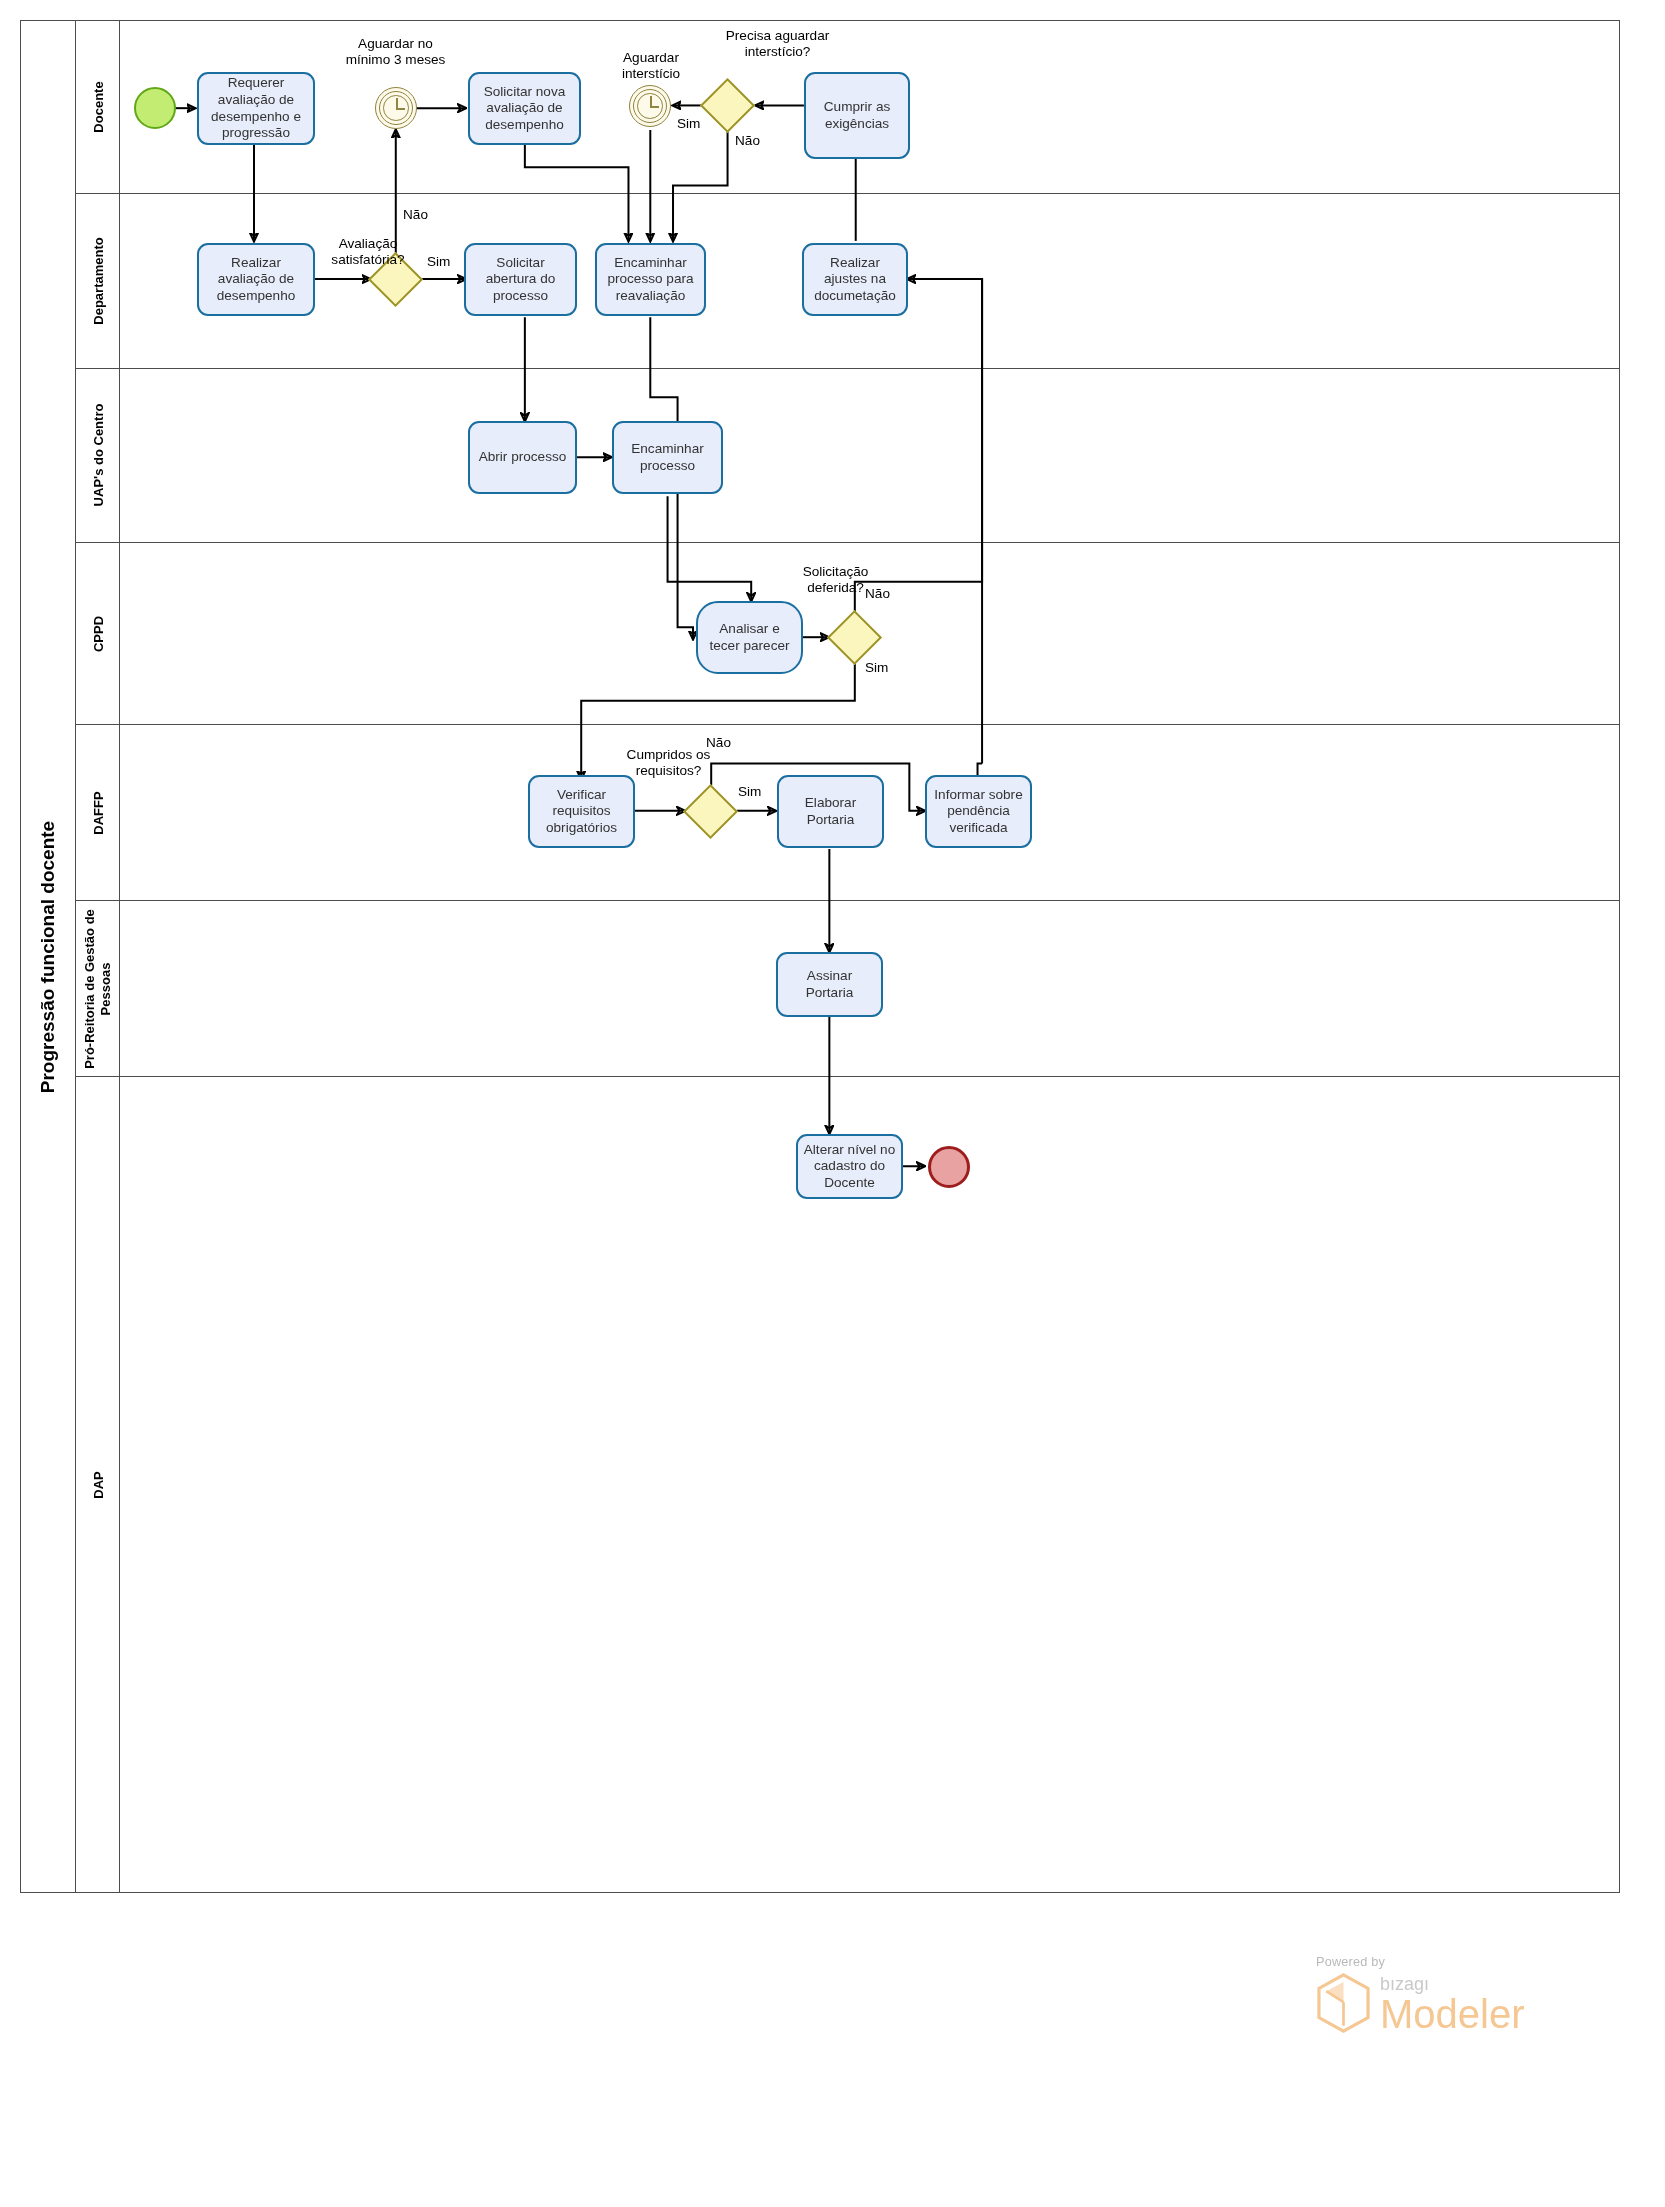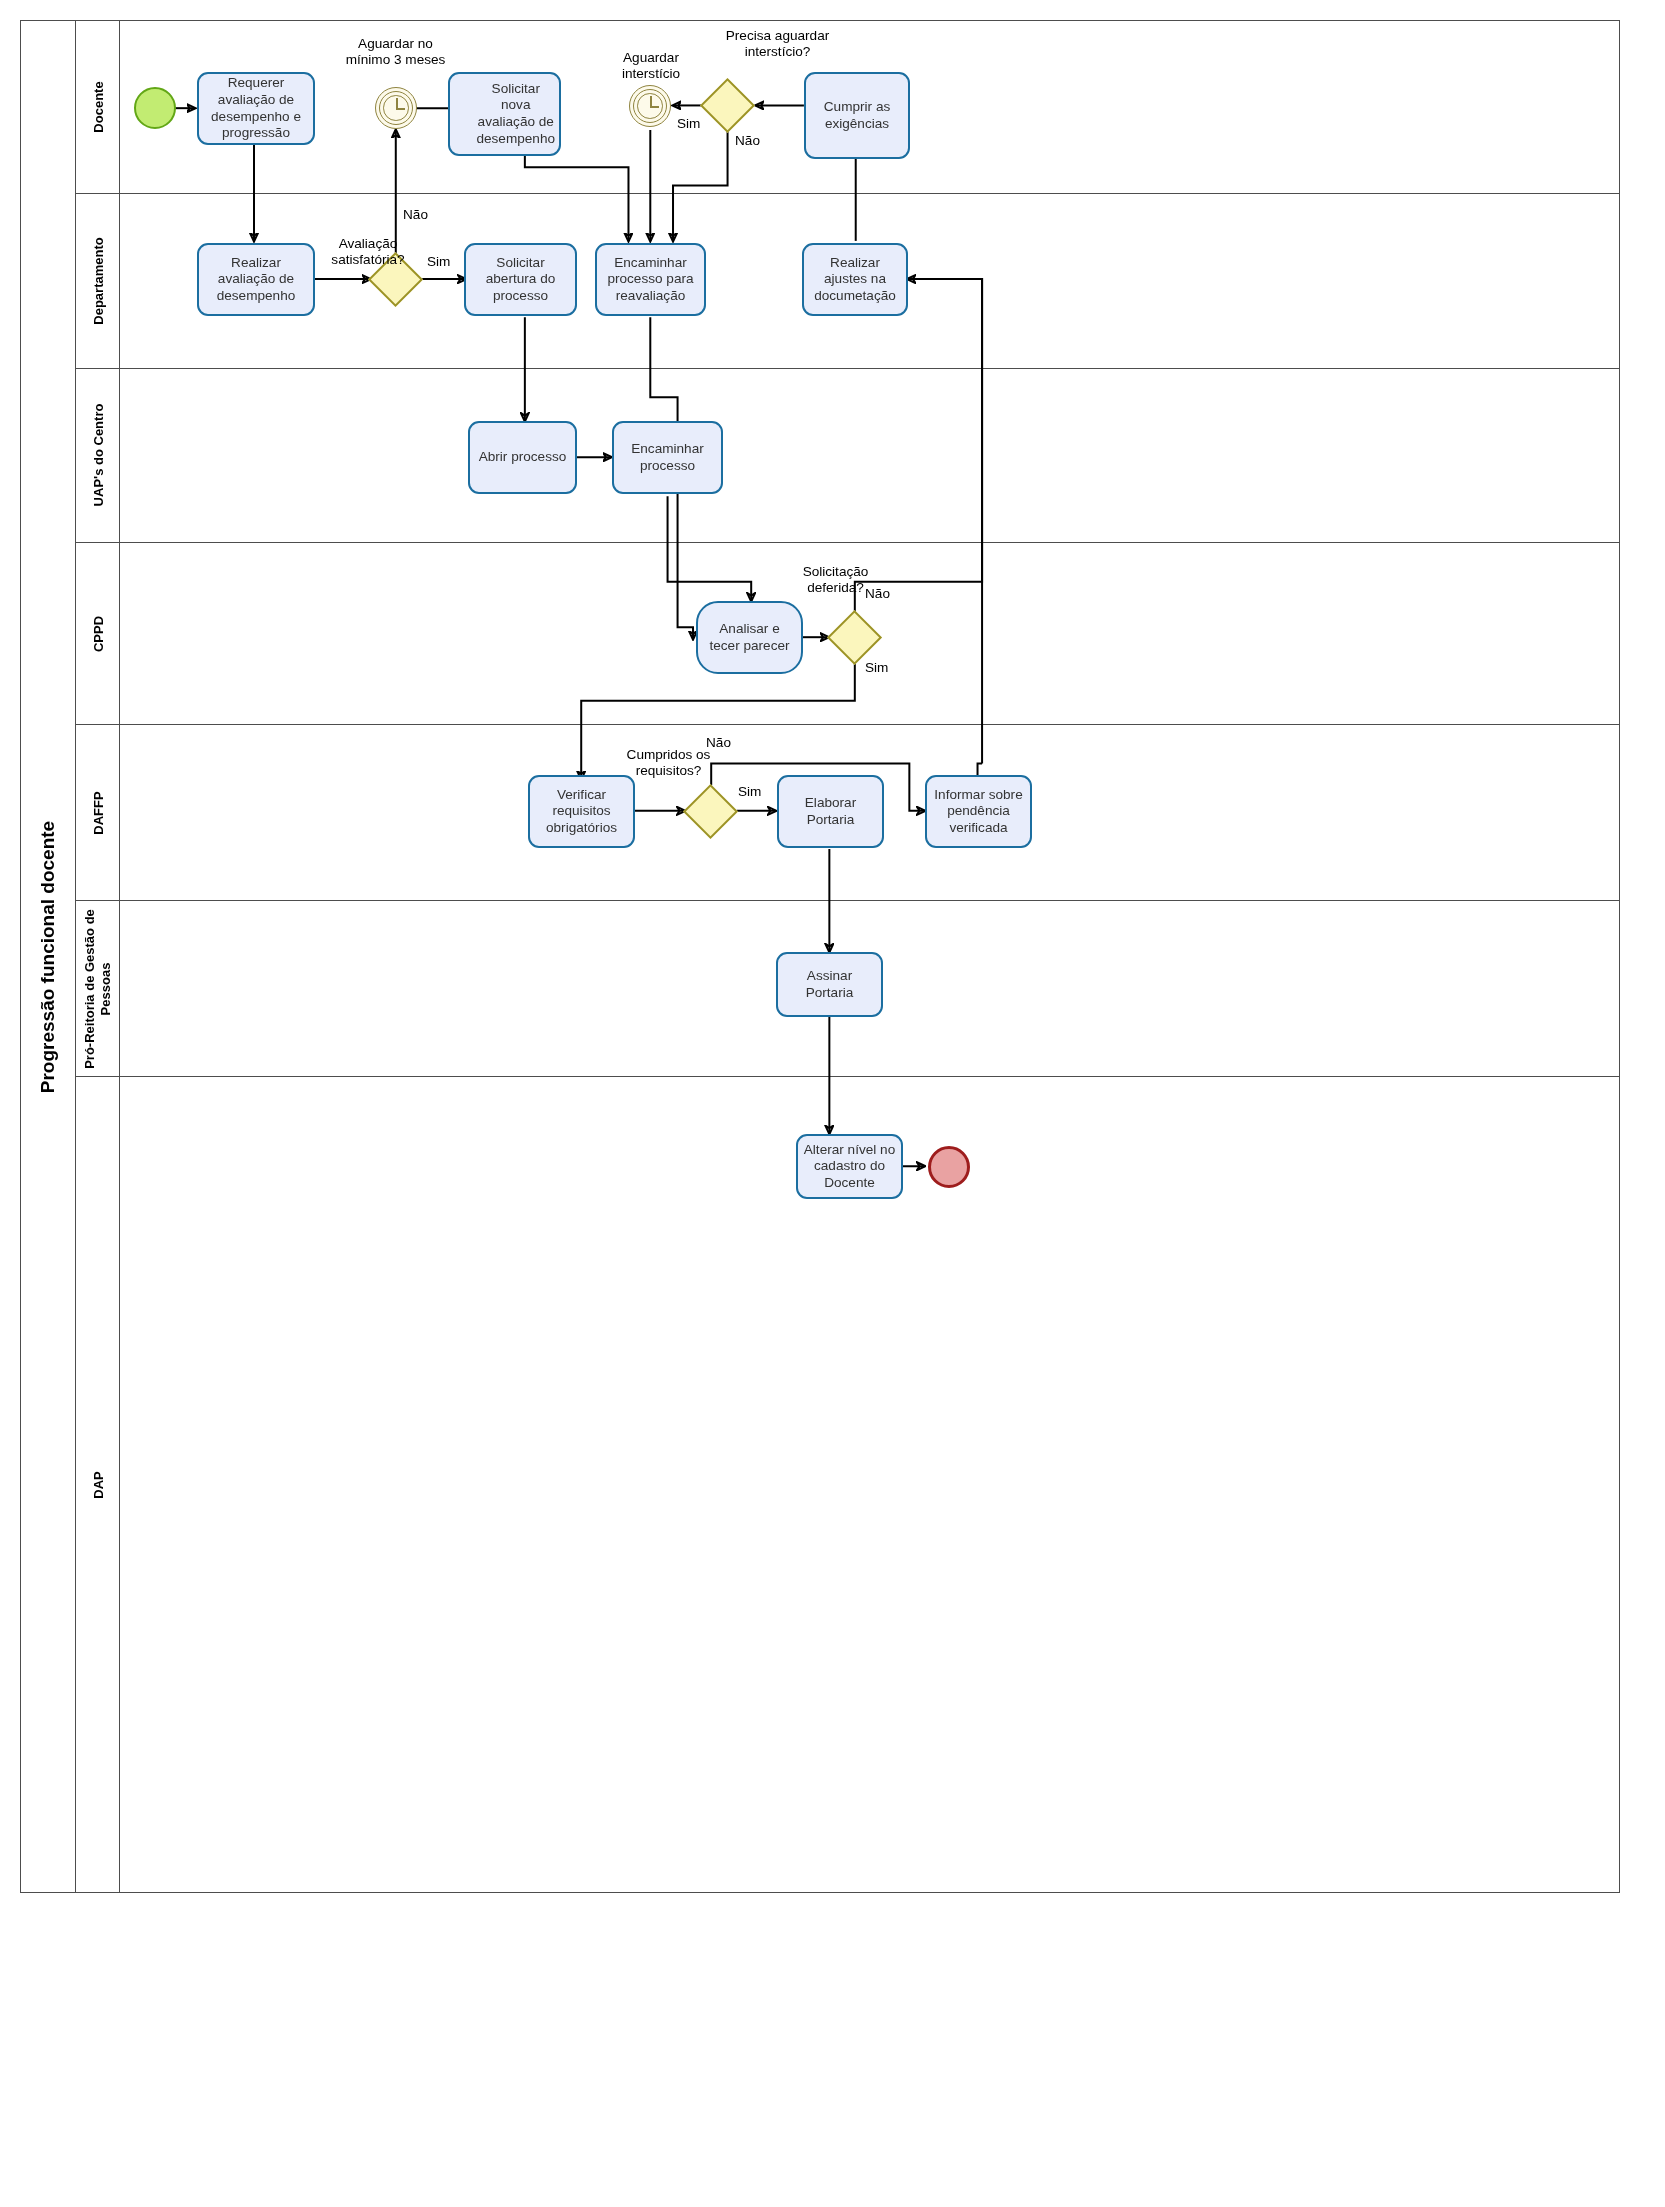--- a/index.html
+++ b/index.html
@@ -220,21 +220,21 @@
     </div>
   <div class="node-label" style="left:779px;top:564px;width:113px;">Solicitação deferida?</div>
 
   <div class="gateway" style="left:691px;top:792px;width:39px;height:39px;">
       <i></i>
     </div>
   <div class="node-label" style="left:615px;top:747px;width:107px;">Cumpridos os requisitos?</div>
 
   <div class="task" style="left:197px;top:72px;width:118px;height:73px;">Requerer avaliação de desempenho e progressão</div>
 
-  <div class="task" style="left:448px;top:72px;width:113px;height:84px;padding-left:28px;">Solicitar nova avaliação de desempenho</div>
+  <div class="task" style="left:468px;top:72px;width:113px;height:73px;">Solicitar nova avaliação de desempenho</div>
 
   <div class="task" style="left:804px;top:72px;width:106px;height:87px;">Cumprir as exigências</div>
 
   <div class="task" style="left:197px;top:243px;width:118px;height:73px;">Realizar avaliação de desempenho</div>
 
   <div class="task" style="left:464px;top:243px;width:113px;height:73px;">Solicitar abertura do processo</div>
 
   <div class="task" style="left:595px;top:243px;width:111px;height:73px;">Encaminhar processo para reavaliação</div>
 
   <div class="task" style="left:802px;top:243px;width:106px;height:73px;">Realizar ajustes na documetação</div>
@@ -257,15 +257,32 @@
 
   <div class="flow-label" style="left:677px;top:116px;">Sim</div>
   <div class="flow-label" style="left:735px;top:133px;">Não</div>
   <div class="flow-label" style="left:403px;top:207px;">Não</div>
   <div class="flow-label" style="left:427px;top:254px;">Sim</div>
   <div class="flow-label" style="left:865px;top:586px;">Não</div>
   <div class="flow-label" style="left:865px;top:660px;">Sim</div>
   <div class="flow-label" style="left:706px;top:735px;">Não</div>
   <div class="flow-label" style="left:738px;top:784px;">Sim</div>
 
+  <div class="brand" style="left:1316px;top:1955px;">
+    <div class="pw">Powered by</div>
+    <div class="row">
+      <div class="hex">
+        <svg width="55" height="60" viewBox="0 0 60 66">
+          <polygon points="30,2 57,17 57,49 30,64 3,49 3,17" fill="none" stroke="#f5c793" stroke-width="3.5"></polygon>
+          <polygon points="11,20 30,32 30,10" fill="#fbdfc2"></polygon>
+          <line x1="11" y1="20" x2="30" y2="32" stroke="#f5c793" stroke-width="3"></line>
+          <line x1="30" y1="32" x2="30" y2="58" stroke="#f5c793" stroke-width="3"></line>
+        </svg>
+      </div>
+      <div>
+        <div class="bz">bızagı</div>
+        <div class="md">Modeler</div>
+      </div>
+    </div>
+  </div>
 
 </div>
 
 
 </body></html>

